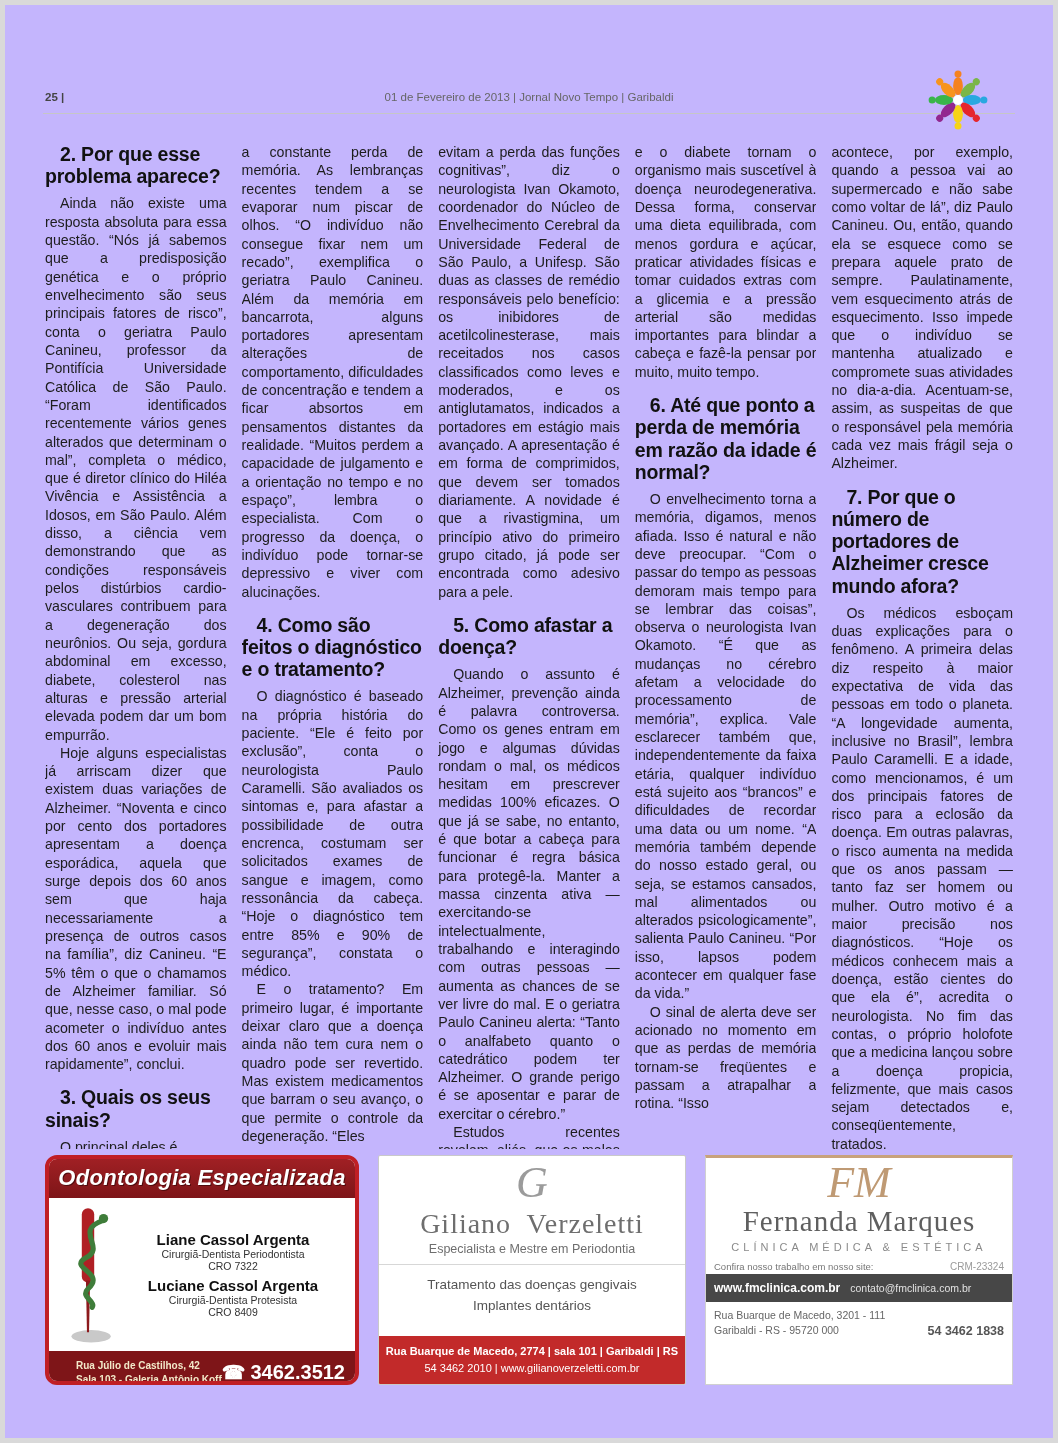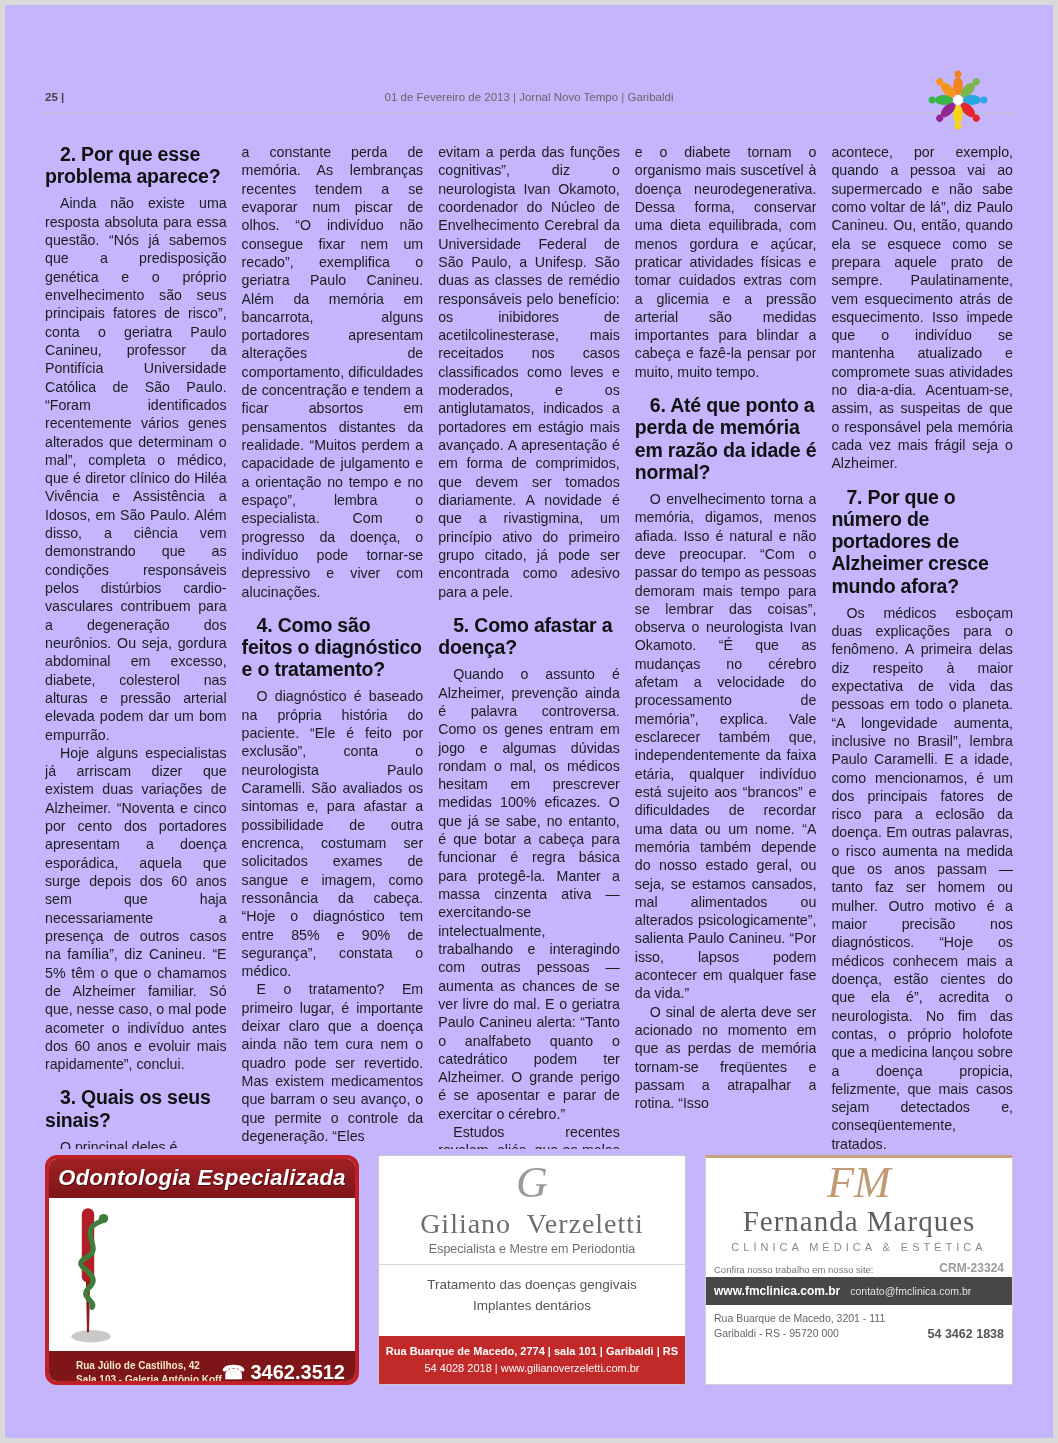--- a/index.html
+++ b/index.html
@@ -103,21 +103,21 @@
     font-family:"Liberation Serif", serif; font-style:italic;
     font-size:44px; color:#bf9a74; text-align:center; line-height:1; margin-top:3px;
   }
   .fm-name{
     font-family:"Liberation Serif", serif; font-size:29px; color:#5f5f5f;
     text-align:center; letter-spacing:1px;
   }
   .fm-sub{font-size:11px; color:#8a8a8a; letter-spacing:4px; text-align:center; margin-top:3px;}
   .fm-tagrow{display:flex; justify-content:space-between; align-items:flex-end; padding:8px 8px 2px;}
   .fm-tag{font-size:9.5px; color:#777;}
-  .fm-crm{font-size:12px; color:#9a9a9a;font-weight:bold;}
+  .fm-crm{font-size:10px; color:#9a9a9a;}
   .fm-bar{
     background:#474747; color:#fff;
     display:flex; align-items:baseline; gap:10px; padding:7px 8px;
   }
   .fm-site{font-size:12px; font-weight:bold; white-space:nowrap;}
   .fm-email{font-size:10.5px; color:#e2e2e2; white-space:nowrap;}
   .fm-bottom{display:flex; justify-content:space-between; padding:6px 8px 0; color:#666;}
   .fm-addr{font-size:10.5px; line-height:1.45; text-align:left;}
   .fm-phone{font-weight:bold; color:#555; font-size:12.5px; align-self:flex-end;}
 </style>
@@ -212,20 +212,28 @@
     <section class="ad ad-od">
       <div class="od-banner">Odontologia Especializada</div>
       <div class="od-body">
         <svg class="od-graphic" viewBox="0 0 60 140">
           <ellipse cx="33" cy="130" rx="19" ry="6" fill="#c9c9c9"></ellipse>
           <rect x="24" y="6" width="12" height="72" rx="6" fill="#b01f24"></rect>
           <path d="M28 76 L32 76 L31 126 L29 126 Z" fill="#8d1a1d"></path>
           <path d="M44 18 C 16 28, 48 44, 28 54 C 10 64, 48 68, 30 84 C 22 92, 38 96, 34 102" stroke="#3f7d3a" stroke-width="5" fill="none" stroke-linecap="round"></path>
           <circle cx="45" cy="16" r="4.5" fill="#3f7d3a"></circle>
         </svg>
+        <div class="od-people">
+          <div class="od-name">Liane Cassol Argenta</div>
+          <div class="od-role">Cirurgiã-Dentista Periodontista</div>
+          <div class="od-cro">CRO 7322</div>
+          <div class="od-name">Luciane Cassol Argenta</div>
+          <div class="od-role">Cirurgiã-Dentista Protesista</div>
+          <div class="od-cro">CRO 8409</div>
+        </div>
       </div>
       <div class="od-footer">
         <div class="od-addr">
           <div>Rua Júlio de Castilhos, 42</div>
           <div>Sala 103 - Galeria Antônio Koff</div>
         </div>
         <div class="od-phone">
           <span class="phone-glyph">☎</span>
           <span>3462.3512</span>
         </div>
@@ -234,21 +242,21 @@
 
     <section class="ad ad-gv">
       <div class="gv-mono">G</div>
       <div class="gv-name">Giliano Verzeletti</div>
       <div class="gv-sub">Especialista e Mestre em Periodontia</div>
       <div class="gv-divider"></div>
       <div class="gv-serv1">Tratamento das doenças gengivais</div>
       <div class="gv-serv2">Implantes dentários</div>
       <div class="gv-footer">
         <div class="gv-footer-l1">Rua Buarque de Macedo, 2774 | sala 101 | Garibaldi | RS</div>
-        <div>54 4028 2018 | www.gilianoverzeletti.com.br</div>
+        <div>54 3462 2010 | www.gilianoverzeletti.com.br</div>
       </div>
     </section>
 
     <section class="ad ad-fm">
       <div class="fm-mono">FM</div>
       <div class="fm-name">Fernanda Marques</div>
       <div class="fm-sub">CLÍNICA MÉDICA &amp; ESTÉTICA</div>
       <div class="fm-tagrow">
         <span class="fm-tag">Confira nosso trabalho em nosso site:</span>
         <span class="fm-crm">CRM-23324</span>

